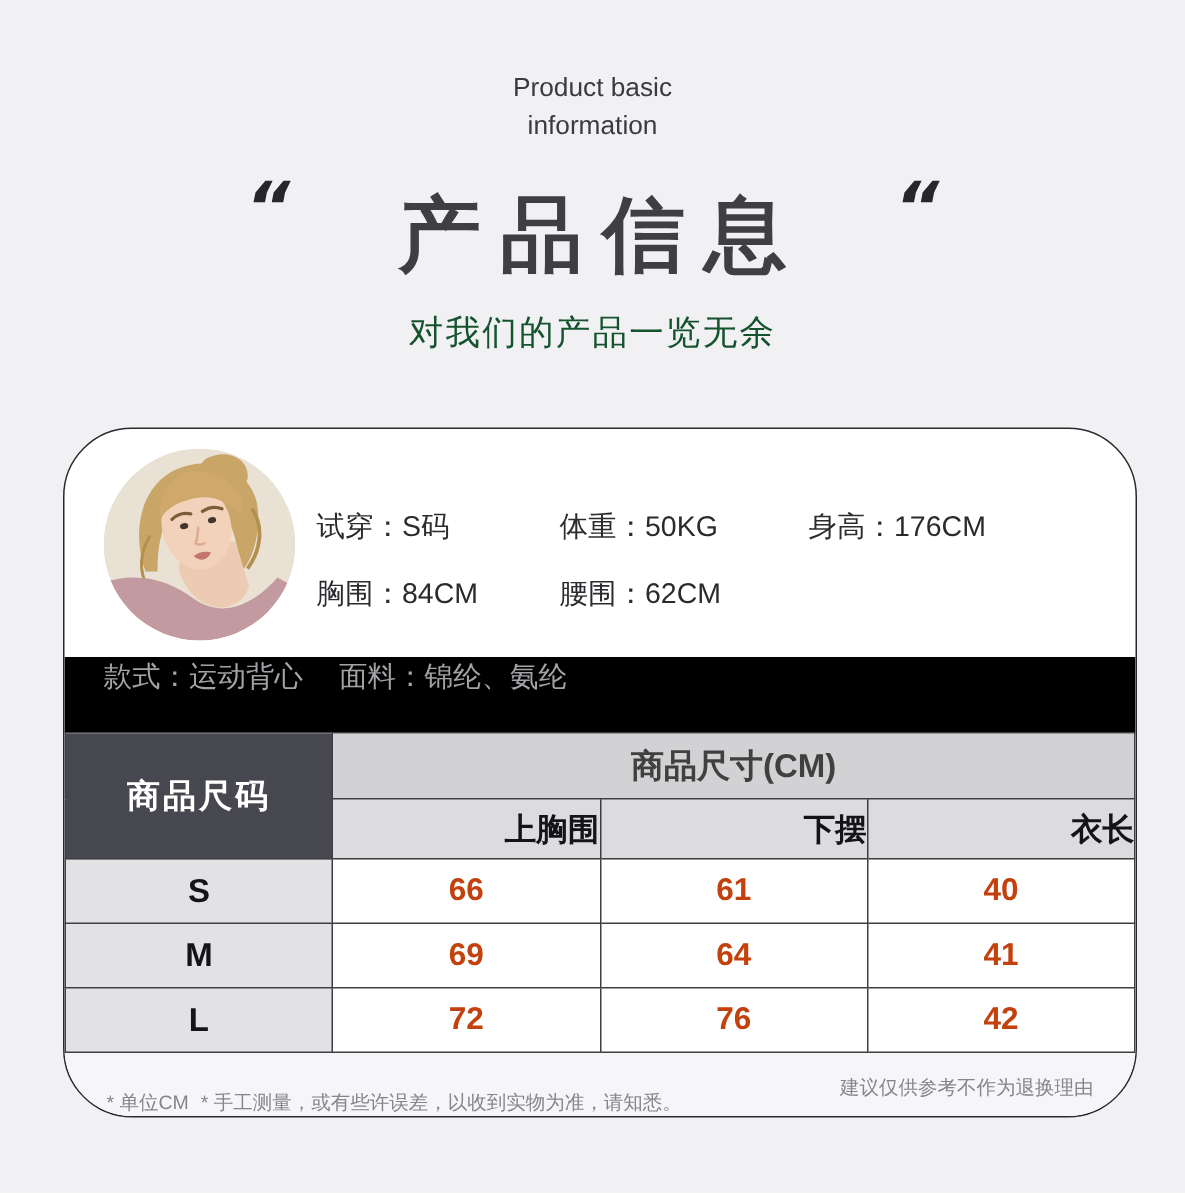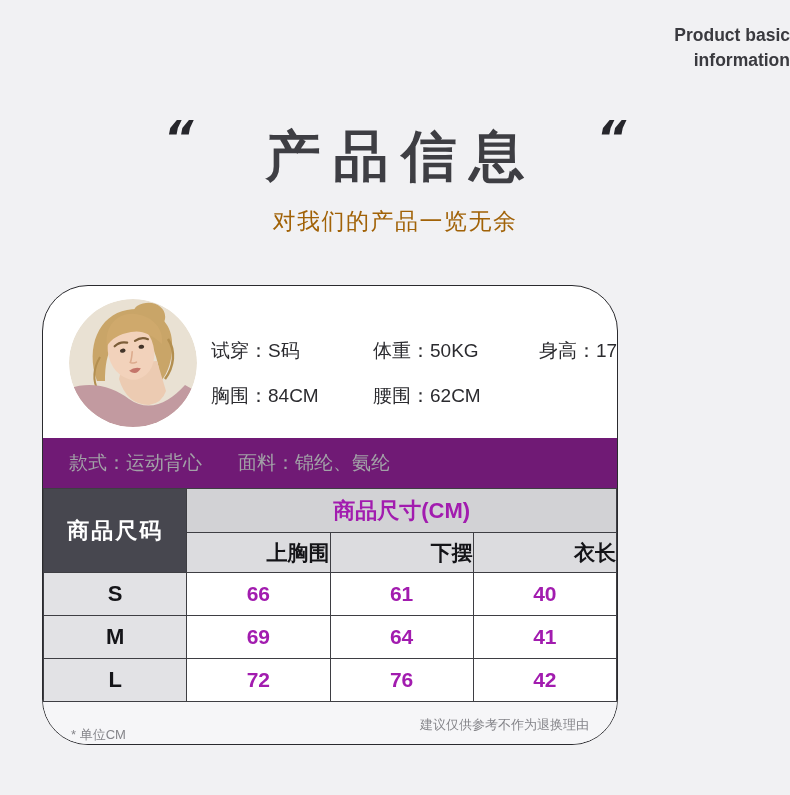--- a/index.html
+++ b/index.html
@@ -8,96 +8,96 @@
     position: relative;
     width: 790px;
     height: 795px;
     background: #f1f1f3;
     font-family: "Liberation Sans", sans-serif;
     overflow: hidden;
     margin: 0 auto;
   }
   
   .eyebrow {
-    position: absolute; top: 23px; left: 0; width: 100%;
-    text-align: right; font-size: 17.5px; font-weight: bold;
+    position: absolute; top: 46px; left: 0; width: 100%;
+    text-align: center; font-size: 17.5px; font-weight: normal;
     color: #3a3a3f; line-height: 25px;
   }
   .title-row {
     position: absolute; top: 110px; left: 0; width: 100%; height: 76px;
     display: flex; justify-content: center; align-items: center; gap: 72px;
   }
   .quote {
     font-size: 46px; font-weight: bold; font-style: italic;
     color: #26262b; line-height: 1; transform: translateY(-10px);
     font-family: "DejaVu Sans", sans-serif;
   }
   .title {
     font-size: 55px; font-weight: 900; color: #3e3e43;
     letter-spacing: 13px; margin-right: -13px; line-height: 1.1;
     white-space: nowrap;
     margin-top: 16px;
   }
   .subtitle {
     position: absolute; top: 206px; left: 0; width: 100%;
-    text-align: center; font-size: 23px; color: #a16207; letter-spacing: 1.5px;
+    text-align: center; font-size: 23px; color: #14532d; letter-spacing: 1.5px;
   }
   
   .card {
     position: absolute; left: 42px; top: 285px;
-    width: 576px; height: 460px;
+    width: 716px; height: 460px;
     background: #ffffff;
     border: 1.5px solid #2a2a2e;
     border-radius: 46px;
     overflow: hidden;
   }
   .profile { position: relative; height: 152px; }
   .avatar {
     position: absolute; left: 26px; top: 13px;
     width: 128px; height: 128px; border-radius: 50%; overflow: hidden;
   }
   .avatar svg { display: block; width: 128px; height: 128px; }
   .info-grid {
     position: absolute; left: 168px; top: 52px;
     display: grid; grid-template-columns: 162px 166px auto;
     row-gap: 19px; font-size: 19px; color: #2b2b2f;
     white-space: nowrap;
   }
   .style-bar {
-    height: 50px; background: #701a75;
-    display: flex; align-items: center; padding-left: 26px; gap: 36px;
+    height: 50px; background: #000000;
+    display: flex; padding-left: 26px; gap: 24px;
     font-size: 19px; color: #a2a2a7; white-space: nowrap;
   }
   
   .size-table {
     width: 100%; border-collapse: collapse; table-layout: fixed;
   }
   .size-table th, .size-table td {
     border: 1px solid #3e3e43; text-align: center; vertical-align: middle;
     padding: 0;
   }
   .size-table .row-group th { height: 44px; }
   .size-table .row-sub th { height: 40px; }
   .size-table tbody tr { height: 43px; }
   .corner {
     background: #47474f; color: #ffffff; font-size: 22px; font-weight: bold;
     letter-spacing: 2px;
     margin-top: 40px;
   }
   .group-header {
-    background: #d2d2d5; color: #a21caf; font-size: 22px; font-weight: bold;
+    background: #d2d2d5; color: #404040; font-size: 22px; font-weight: bold;
   }
   .row-sub th {
     background: #dcdcdf; color: #141418; font-size: 21px; font-weight: bold; text-align: right;
   }
   .size-cell {
     background: #e2e2e5; color: #141418; font-size: 22px; font-weight: bold;
   }
   .value-cell {
-    background: #ffffff; color: #a21caf; font-size: 21px; font-weight: 600;
+    background: #ffffff; color: #c2410c; font-size: 21px; font-weight: 600;
   }
   
   .footnotes {
     height: 45px; background: #f6f6f8;
     display: flex; align-items: center; justify-content: space-between;
     padding: 0 28px; font-size: 13px; color: #85858a; white-space: nowrap;
   }
   .fn-left { display: flex; gap: 8px; margin-top: 20px; }
 </style>
 </head>
@@ -199,18 +199,19 @@
           <td class="value-cell">72</td>
           <td class="value-cell">76</td>
           <td class="value-cell">42</td>
         </tr>
       </tbody>
     </table>
 
     <div class="footnotes">
       <div class="fn-left">
         <span>* 单位CM</span>
+        <span>* 手工测量，或有些许误差，以收到实物为准，请知悉。</span>
       </div>
       <div class="fn-right">建议仅供参考不作为退换理由</div>
     </div>
 
   </div>
 </div>
 
 </body></html>

